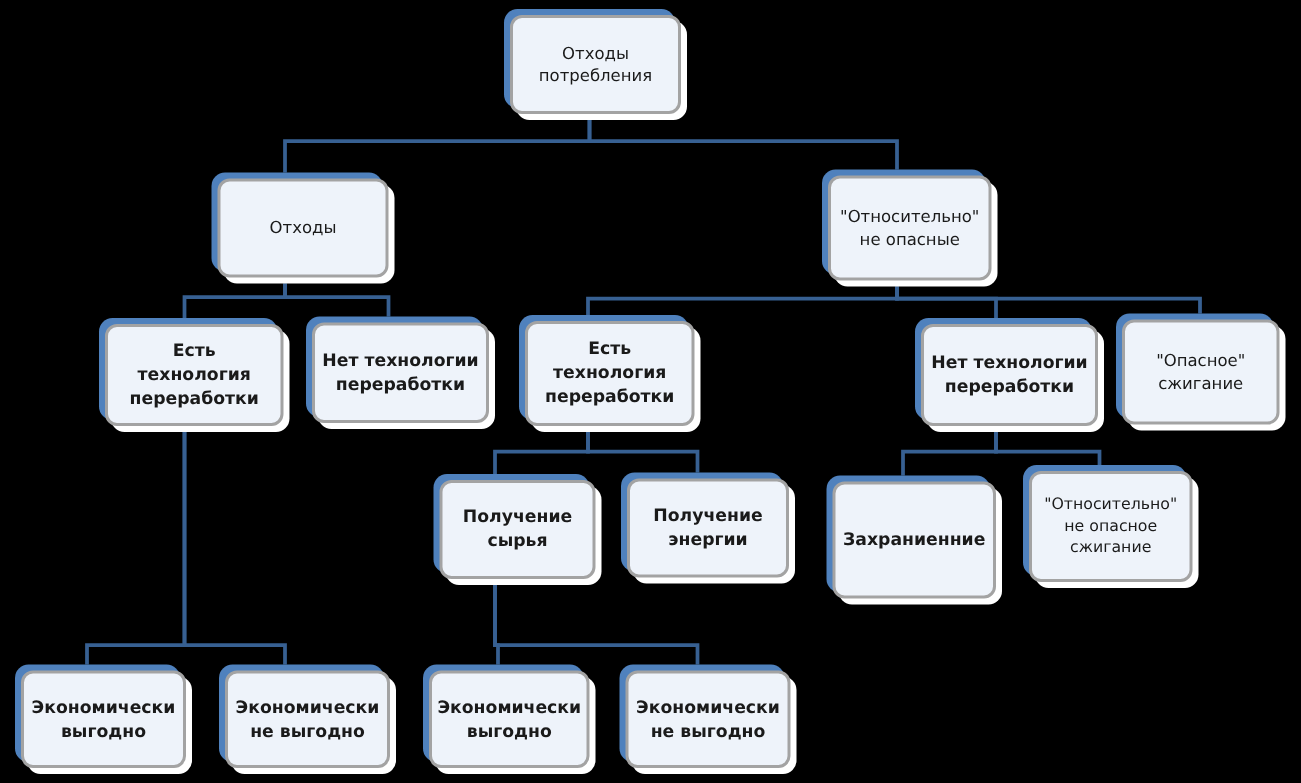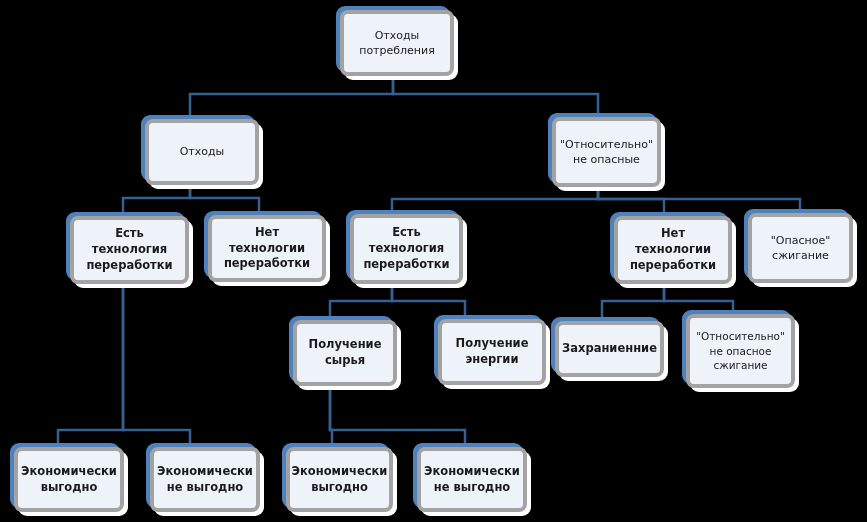--- a/index.html
+++ b/index.html
@@ -48,21 +48,21 @@
     border-radius: 9px;
   }
   
   .node .face {
     position: absolute;
     left: 4px;
     top: 4px;
     right: 4px;
     bottom: 4px;
     background: #eef3fa;
-    border: 4px solid #a3a3a3;
+    border: 2px solid #a3a3a3;
     border-radius: 8px;
     display: flex;
     align-items: center;
     justify-content: center;
     text-align: center;
     box-sizing: border-box;
   }
   .node .label {
     position: relative;
     color: #1a1a1a;
@@ -159,29 +159,29 @@
 сжигание</span>
         </div>
       </div>
       <div class="node bold" style="left: 289px; top: 316px; width: 112px; height: 74px;">
         <div class="plate-white"></div>
         <div class="plate-blue"></div>
         <div class="face">
           <span class="label">Получение сырья</span>
         </div>
       </div>
-      <div class="node bold" style="left: 414px; top: 315px; width: 116px; height: 74px; margin-left: 20px;">
+      <div class="node bold" style="left: 414px; top: 315px; width: 116px; height: 74px;">
         <div class="plate-white"></div>
         <div class="plate-blue"></div>
         <div class="face">
           <span class="label">Получение
 энергии</span>
         </div>
       </div>
-      <div class="node bold" style="left: 551px; top: 317px; width: 117px; height: 64px;">
+      <div class="node bold" style="left: 551px; top: 317px; width: 117px; height: 86px;">
         <div class="plate-white"></div>
         <div class="plate-blue"></div>
         <div class="face">
           <span class="label">Захраниенние</span>
         </div>
       </div>
       <div class="node small" style="left: 682px; top: 310px; width: 117px; height: 82px;">
         <div class="plate-white"></div>
         <div class="plate-blue"></div>
         <div class="face">

